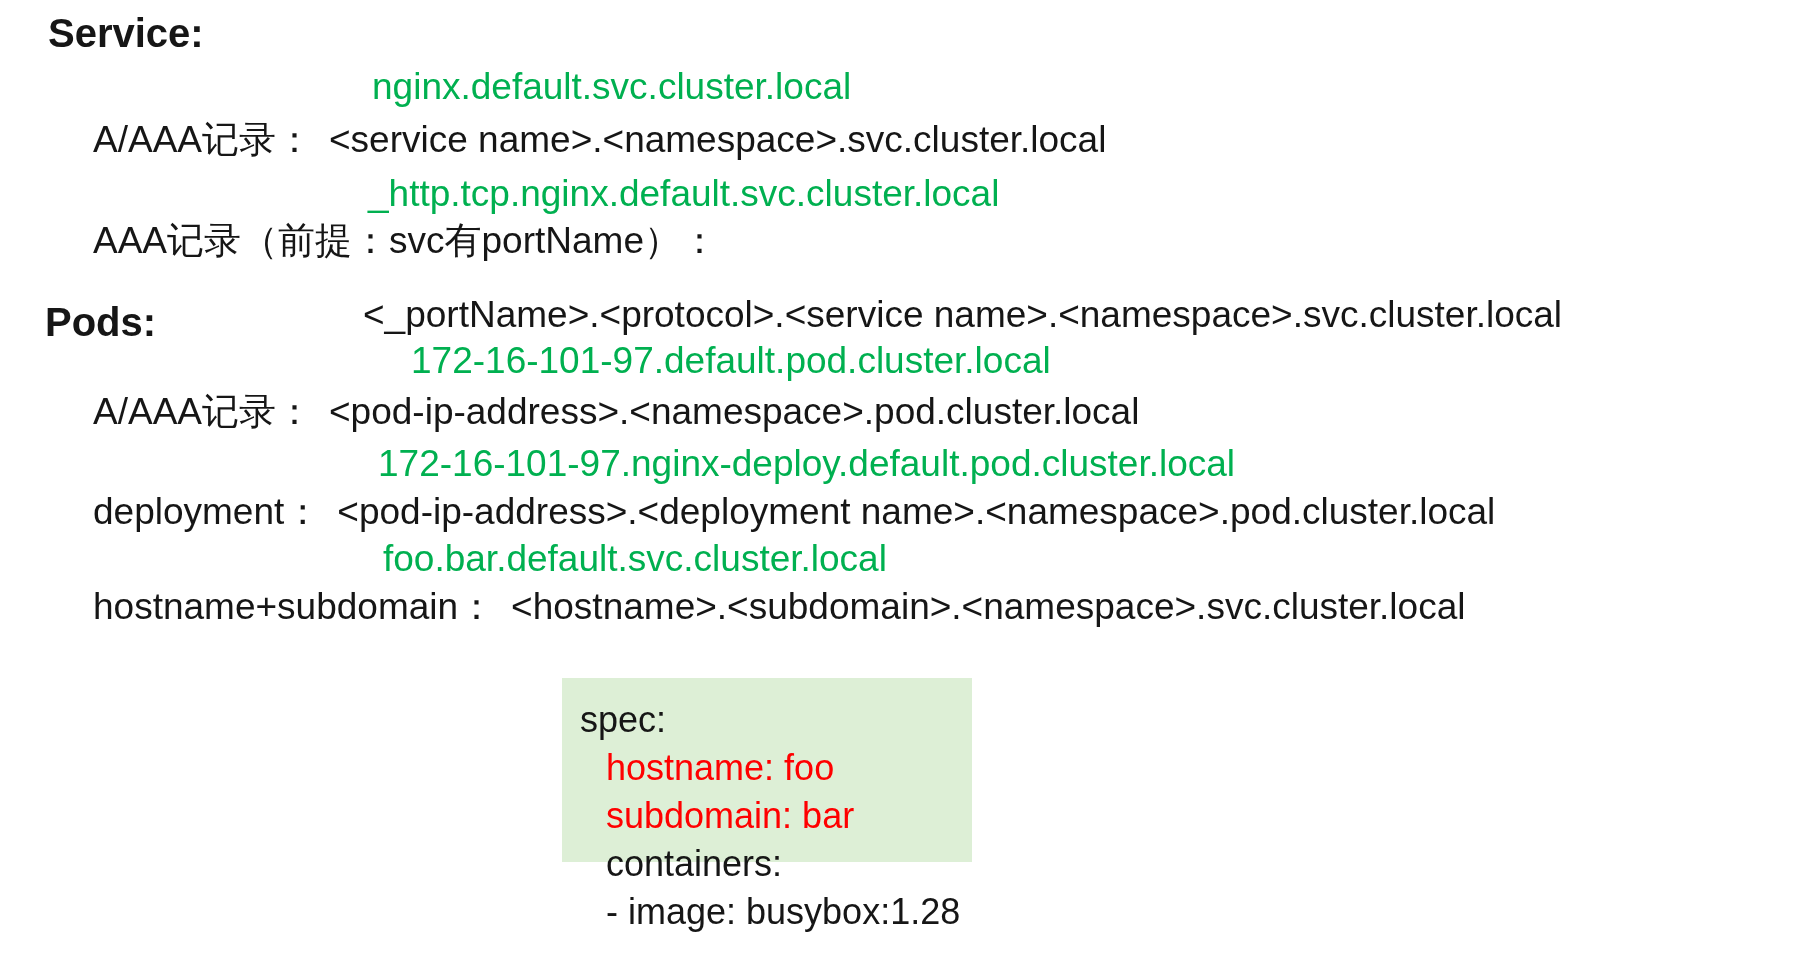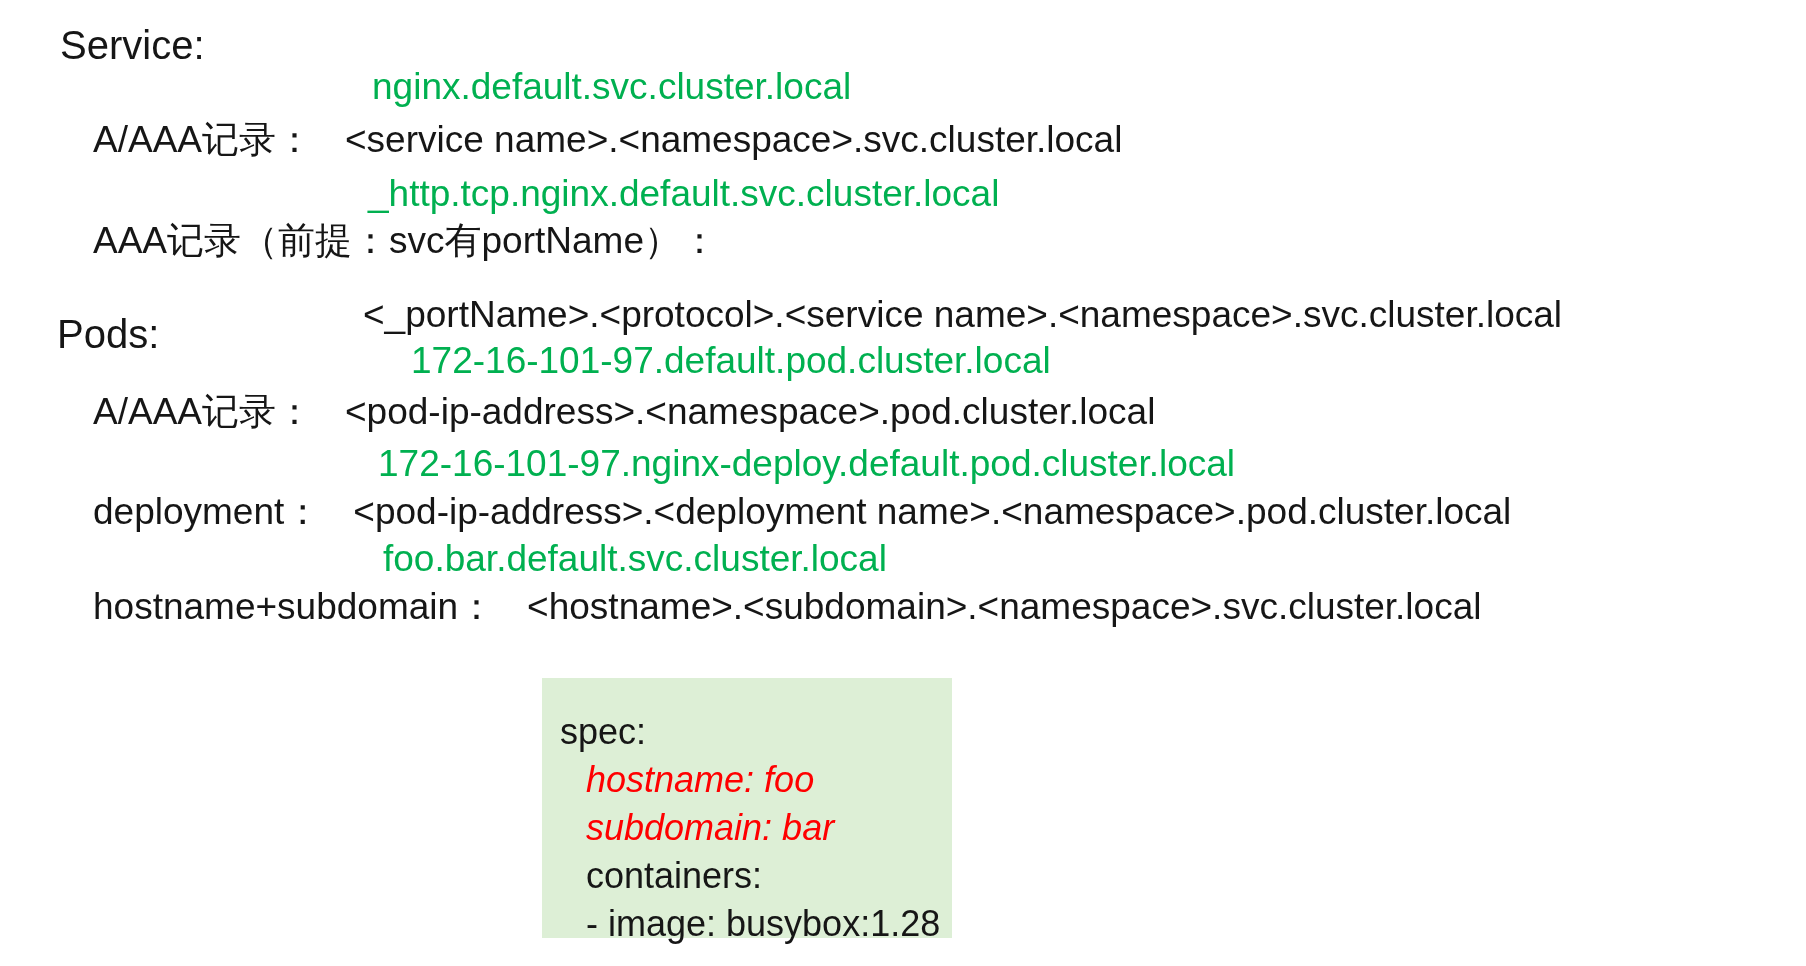--- a/index.html
+++ b/index.html
@@ -11,65 +11,64 @@
     position: relative;
     width: 1806px;
     height: 966px;
     background: var(--page-bg, #ffffff);
     font-family: "Liberation Sans", "DejaVu Sans", sans-serif;
     color: var(--text, #161616);
     overflow: hidden;
   }
   .heading {
     position: absolute;
-    margin: 12px;
+    margin: 0;
     font-size: 40px;
     line-height: 48px;
-    font-weight: 400;
+    font-weight: 700;
     color: var(--text, #161616);
     white-space: nowrap;
   }
   .line {
     position: absolute;
     font-size: 37px;
     line-height: 46px;
     white-space: nowrap;
   }
   .line .label {
     color: var(--text, #161616);
   }
   .line .pattern {
     color: var(--text, #161616);
-    margin-left: 32px;
+    margin-left: 16px;
   }
   .example {
     color: var(--example-green, #00b050);
   }
   .yaml-box {
     position: absolute;
-    left: 542px;
+    left: 562px;
     top: 678px;
     width: 410px;
-    height: 260px;
+    height: 184px;
     background: var(--yaml-box-bg, #ddefd6);
     box-sizing: border-box;
-    padding: 30px 0 0 18px;
+    padding: 18px 0 0 18px;
   }
   .yline {
     font-size: 36px;
     line-height: 48px;
     white-space: nowrap;
     color: var(--text, #161616);
   }
   .yline.indent {
     margin-left: 26px;
   }
   .yline.red {
     color: var(--highlight-red, #ff0000);
-    font-style: italic;
   }
 </style>
 </head>
 <body>
 
 <div class="canvas">
 
   <h1 class="heading" style="left:48px; top:9px;">Service:</h1>
 
   <div class="line example" style="left:372px; top:64px;">nginx.default.svc.cluster.local</div>

